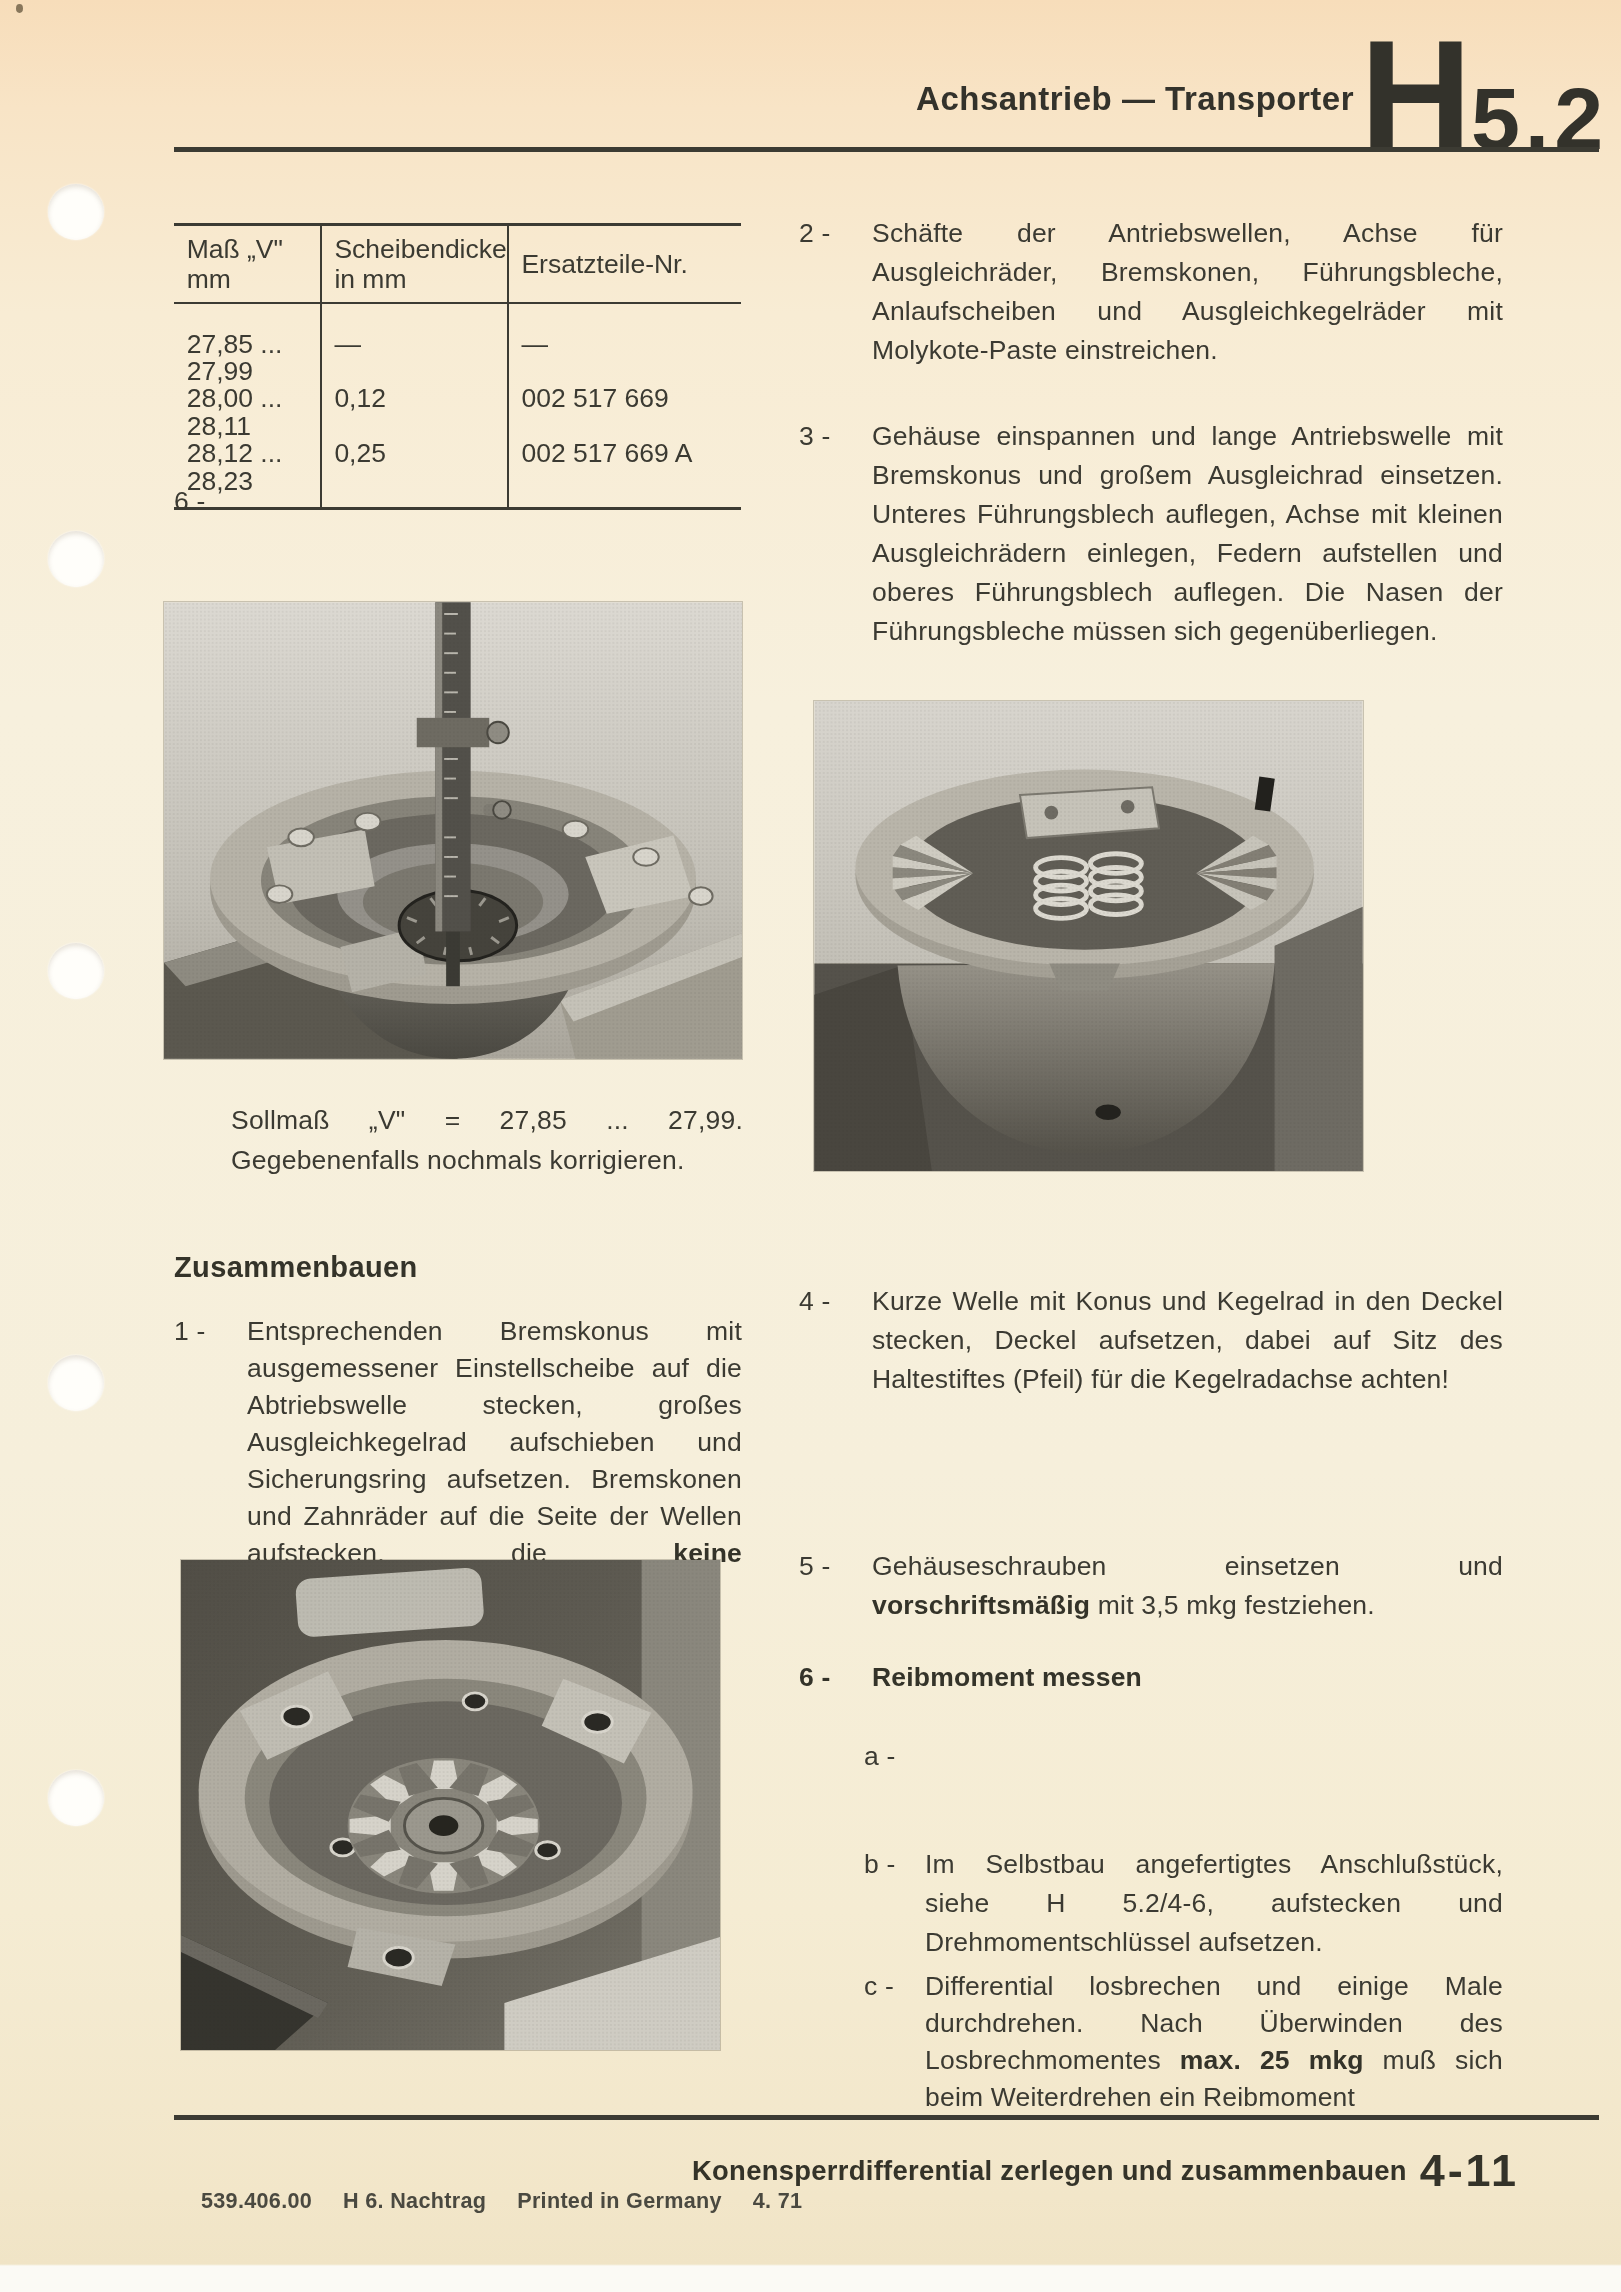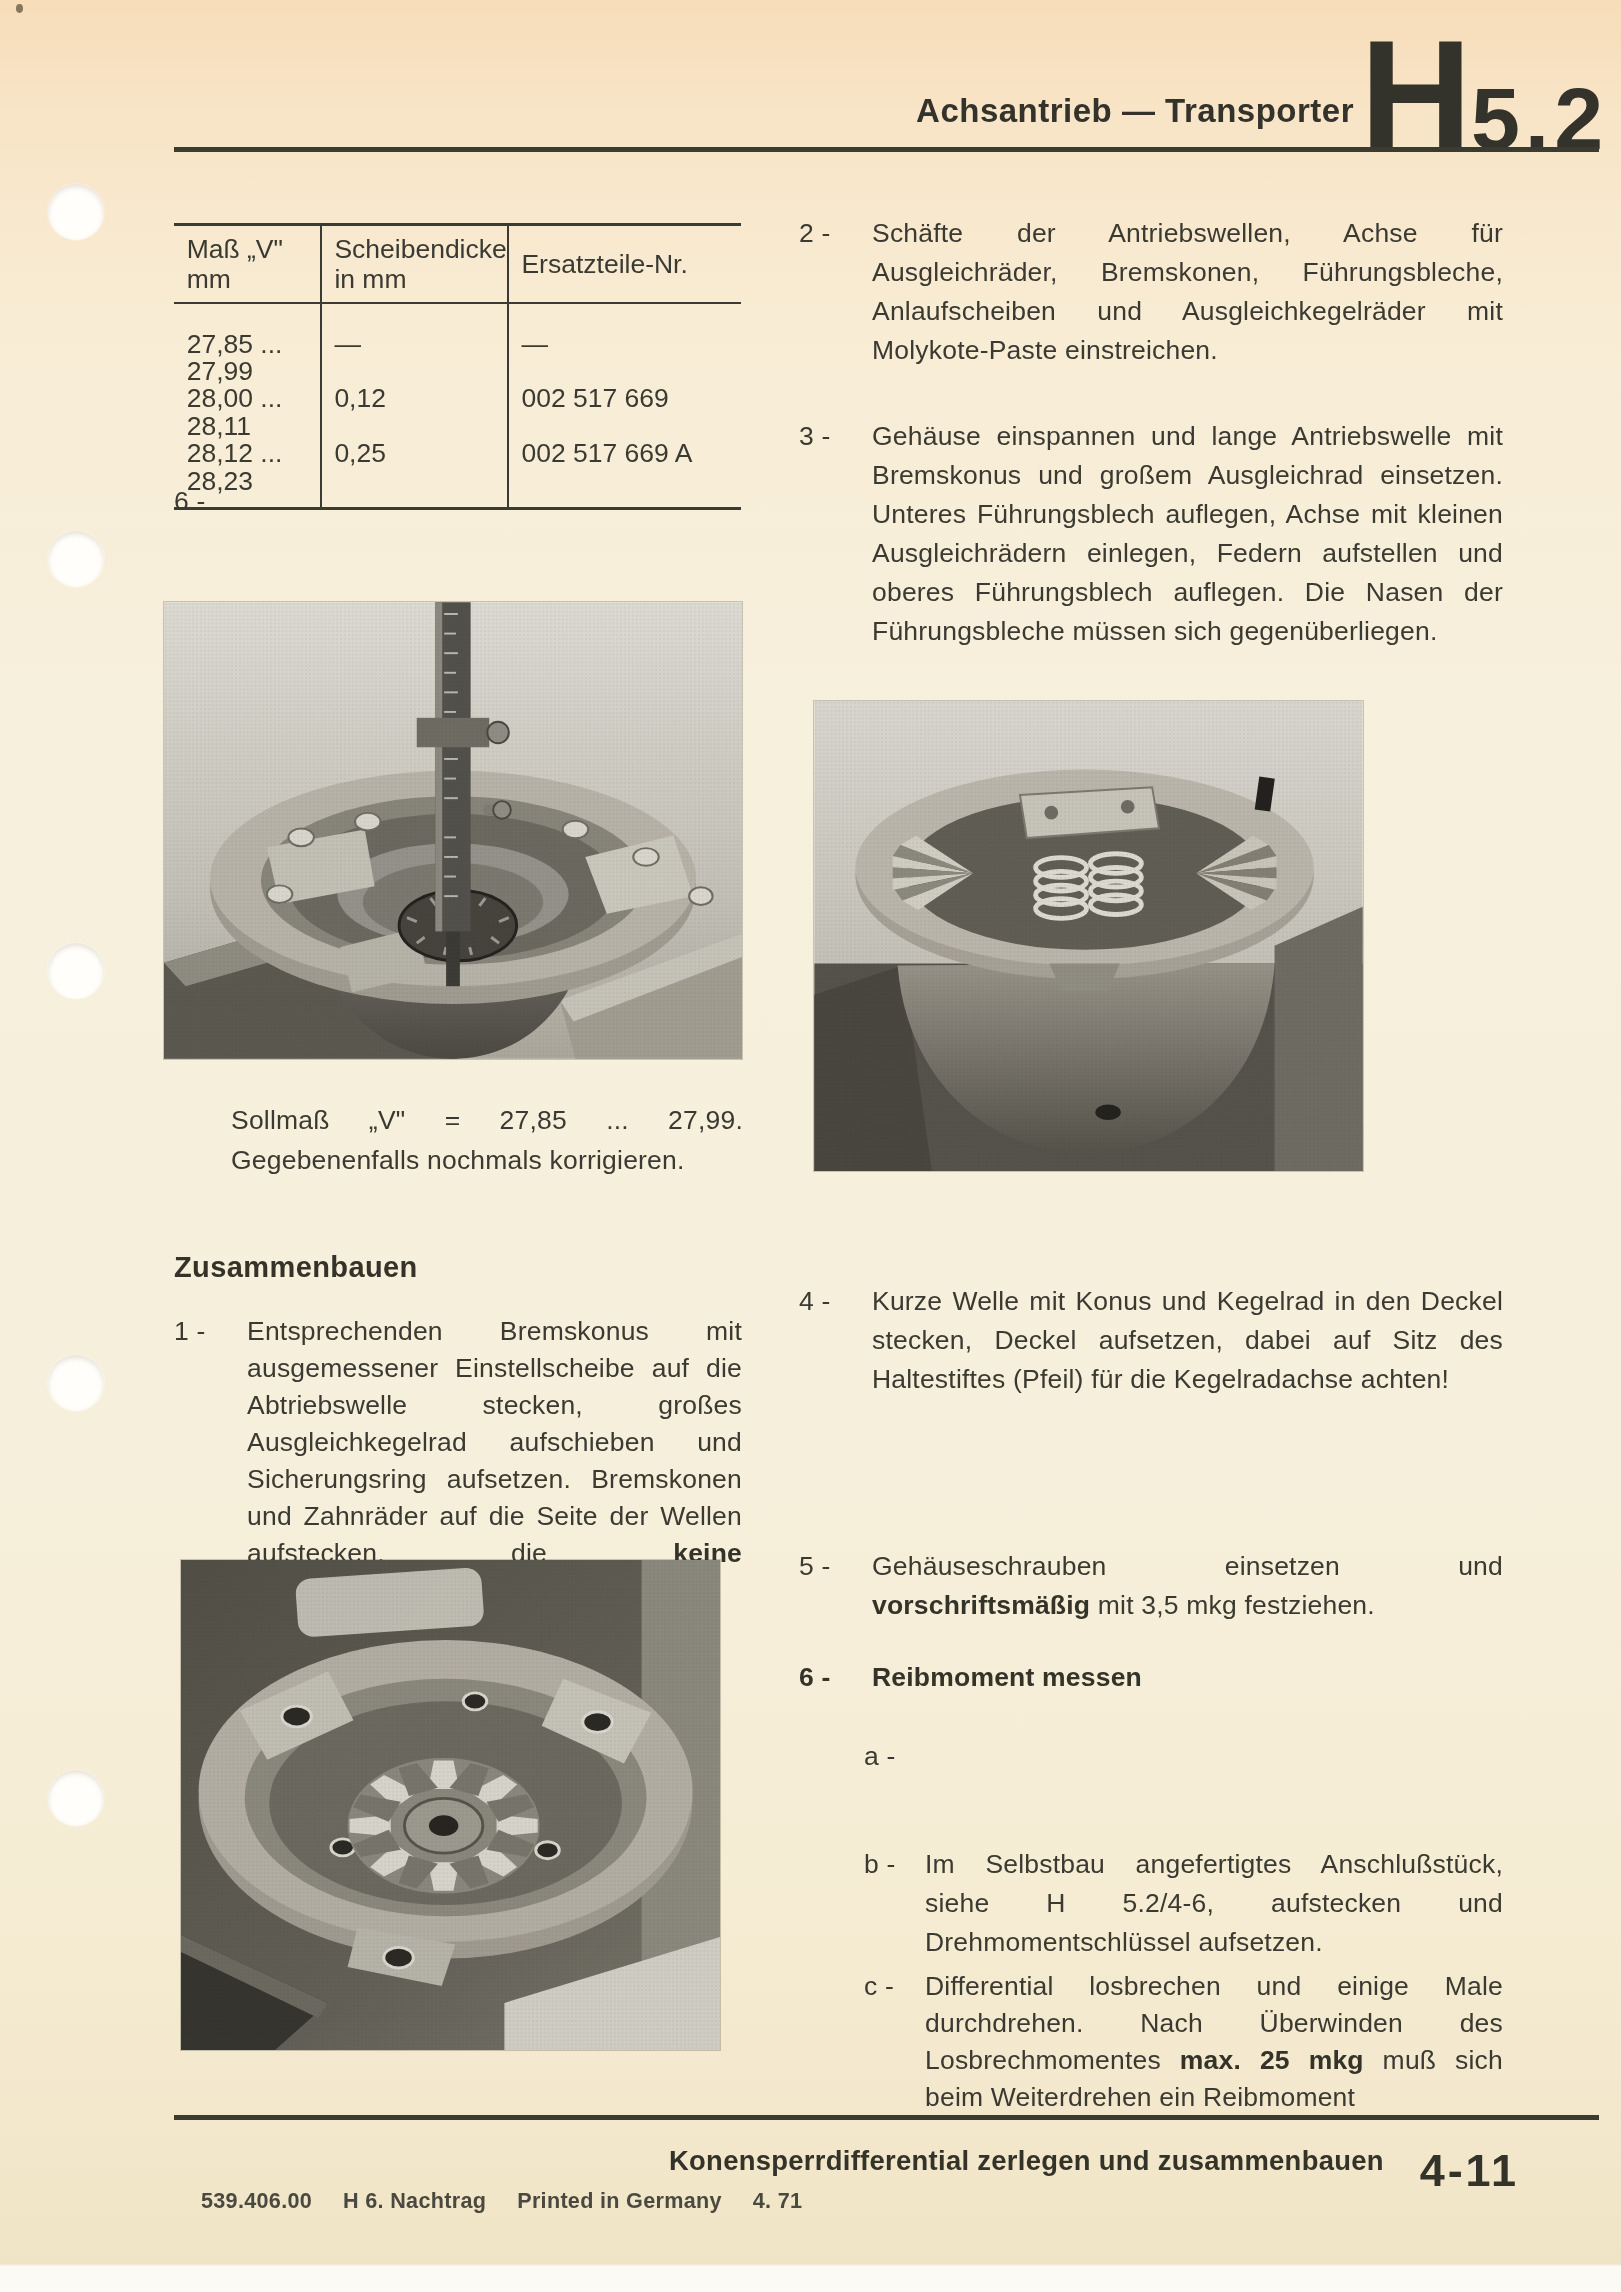--- a/index.html
+++ b/index.html
@@ -8,21 +8,21 @@
     font-family:"Liberation Sans",sans-serif;color:#3b3a32;
     background:linear-gradient(180deg,
       #f7ddba 0px,#f8e4c6 108px,#f8ecd4 314px,#f7f0dd 706px,
       #f6efdb 1470px,#f5ecd3 1911px,#f2e6c9 2196px,#f0e4c6 2264px,
       #fbfaf5 2266px,#fbfaf5 2293px);
   }
   .hole{position:absolute;left:48px;width:56px;height:56px;border-radius:50%;
     background:#fffefa;box-shadow:inset 0 2.9px 4.9px rgba(120,100,70,.18),0 0 2px rgba(255,255,255,.9);}
   .rule{position:absolute;background:#3c3b33;}
   
-  .sec-title{position:absolute;top:92px;right:267px;font-size:33px;font-weight:700;color:#33322b;letter-spacing:0.5px;}
+  .sec-title{position:absolute;top:80px;right:267px;font-size:33px;font-weight:700;color:#33322b;letter-spacing:0.5px;}
   .chap{position:absolute;top:17.6px;left:1360px;display:flex;align-items:baseline;color:#33322b;}
   .chap-h{font-size:155px;font-weight:700;line-height:1;letter-spacing:-2px;}
   .chap-num{font-size:88px;font-weight:700;line-height:1;margin-left:1px;letter-spacing:4.9px;}
   #head-rule{top:147px;left:174px;width:1425px;height:4.9px;}
   #foot-rule{top:2115px;left:174px;width:1425px;height:4.9px;}
   
   #dim-table{position:absolute;top:223px;left:174px;width:567px;border-collapse:collapse;
     border-top:3.9px solid #3c3b33;border-bottom:3.9px solid #3c3b33;color:#3b3a32;}
   #dim-table th{font-weight:400;text-align:left;font-size:26.5px;line-height:30px;
     padding:7.8px 0 7.8px 12.7px;border-bottom:2.9px solid #3c3b33;vertical-align:middle;white-space:pre-line;}
@@ -56,21 +56,21 @@
   .photo{position:absolute;box-shadow:0 0 0 1px rgba(60,55,45,.25);}
   .photo svg{display:block;}
   .halftone{position:absolute;inset:0;pointer-events:none;opacity:.55;
     background-image:radial-gradient(circle,rgba(40,38,32,.10) 1px,transparent 1.4px);
     background-size:3.9px 3.9px;}
   #photo1{top:602px;left:164px;}
   #photo2{top:701px;left:814px;}
   #photo3{top:1560px;left:181px;}
   
   .imprint{position:absolute;top:2188px;left:201px;display:flex;gap:31px;font-size:21.6px;font-weight:700;color:#4a4940;letter-spacing:0.3px;text-align:center;}
-  .footref{position:absolute;top:2145px;right:102px;display:flex;align-items:flex-start;gap:36px;}
+  .footref{position:absolute;top:2145px;right:102px;display:flex;align-items:center;gap:13px;}
   .footref .ref{font-size:27.4px;font-weight:700;color:#343329;letter-spacing:0.3px;}
   .footref .pg{font-size:45px;font-weight:700;color:#343329;letter-spacing:2.9px;}
   .speck{position:absolute;top:3.9px;left:15.7px;width:6.9px;height:8.8px;border-radius:50%;background:#6b5c44;opacity:.8;}
 </style>
 </head>
 <body>
 
 <div class="page">
   <div class="speck"></div>
   <div class="hole" style="top:184px"></div>

